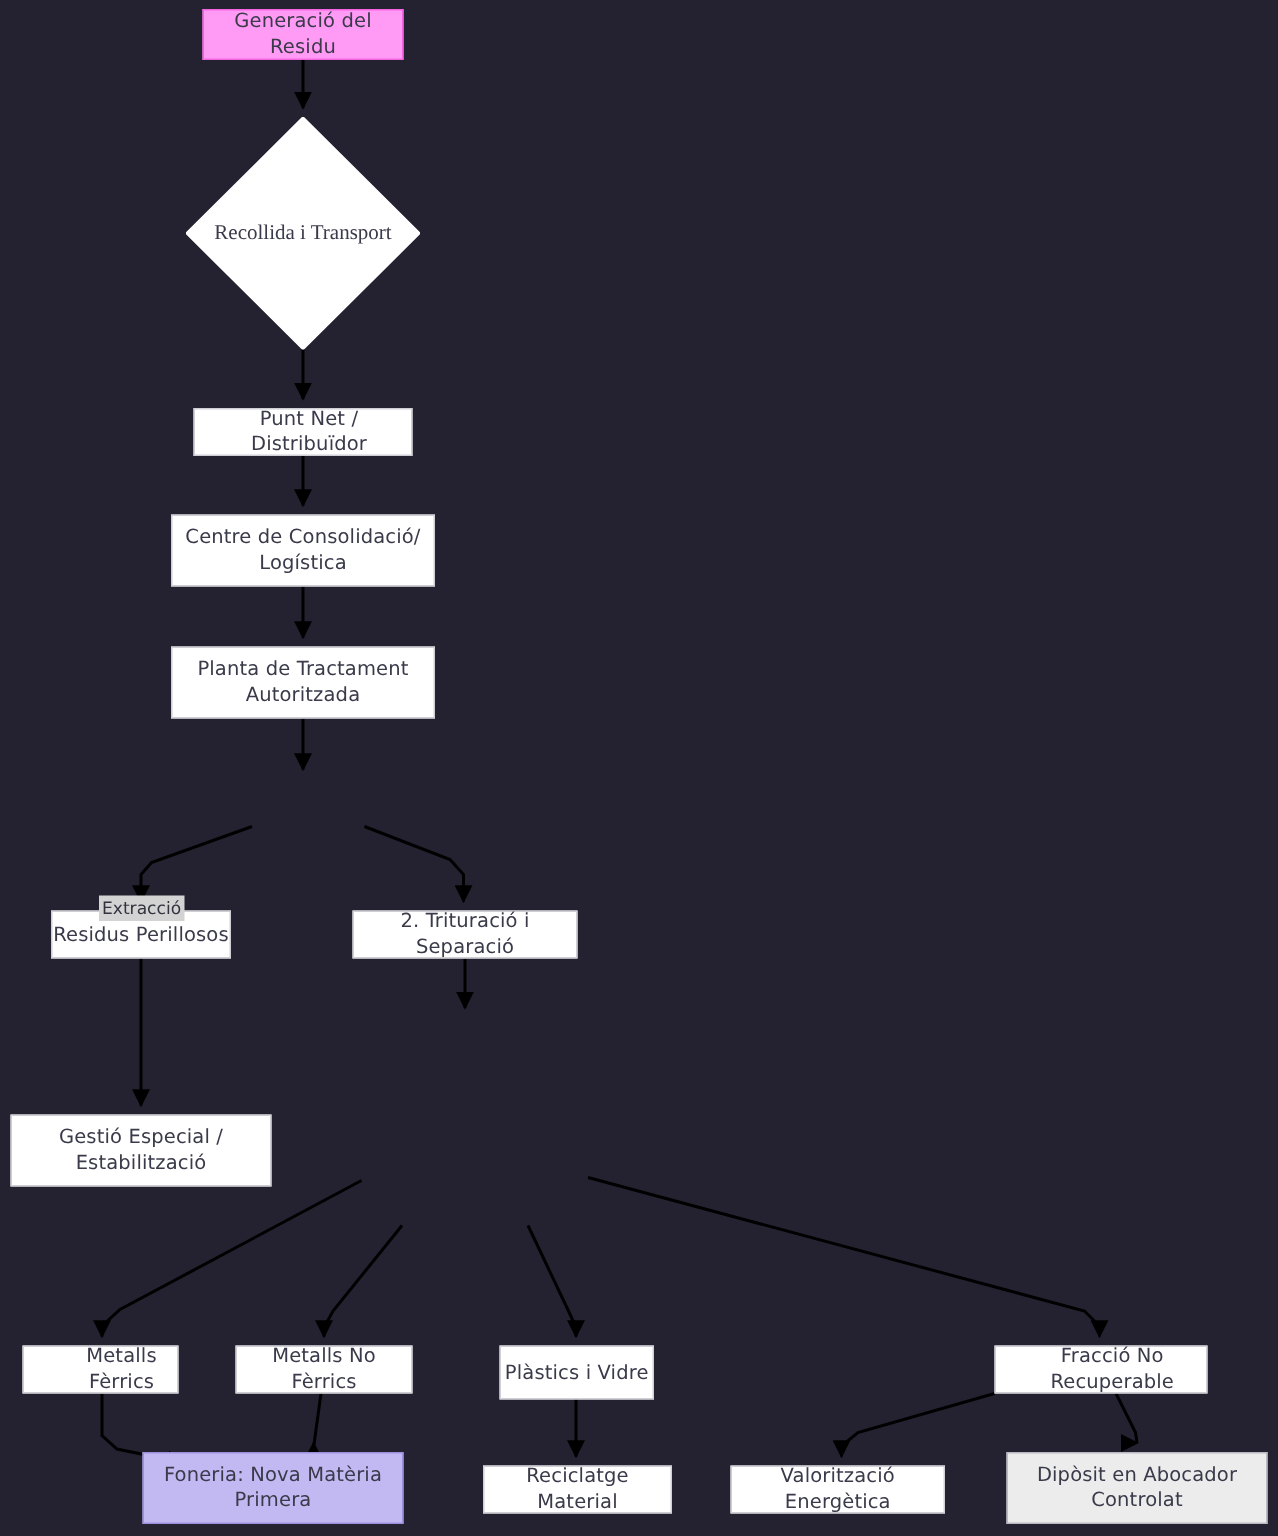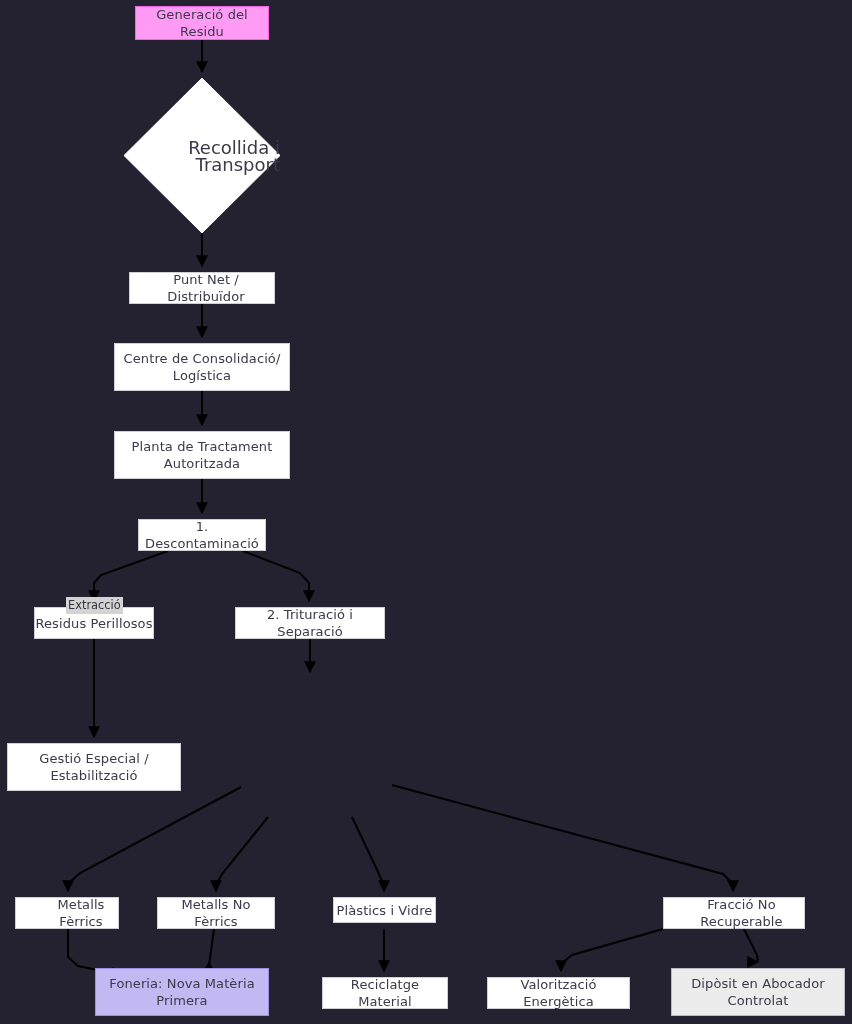--- a/index.html
+++ b/index.html
@@ -57,24 +57,25 @@
   .node-diamond .dia-shape {
     position: absolute;
     left: 0; top: 0;
     width: 100%;
     height: 100%;
   }
   .node-diamond .dia-label {
     position: relative;
     z-index: 2;
     color: #3a3a4a;
-    font-size: 18px;
+    font-size: 14px;
     line-height: 17px;
     text-align: right;
     white-space: pre-line;
+    font-family: Liberation Serif, serif;
   }
   .edge-label {
     position: absolute;
     background: #d3d3d3;
     color: #33333f;
     font-size: 11.4px;
     line-height: 15px;
     padding: 1px 2px;
     box-sizing: border-box;
     white-space: nowrap;
@@ -123,35 +124,34 @@
   </div>
 
   <div class="node-box" style="left:129px;top:272px;width:146px;height:32px;padding-left:8px;">Punt Net / Distribuïdor</div>
 
   <div class="node-box" style="left:114px;top:343px;width:176px;height:48px;">Centre de Consolidació/
 Logística</div>
 
   <div class="node-box" style="left:114px;top:431px;width:176px;height:48px;">Planta de Tractament
 Autoritzada</div>
 
-  <div class="node-box" style="left:138px;top:519px;width:128px;height:32px;">1. Descontaminació</div>
 
   <div class="node-box" style="left:34px;top:607px;width:120px;height:32px;">Residus Perillosos</div>
 
   <div class="node-box" style="left:235px;top:607px;width:150px;height:32px;">2. Trituració i Separació</div>
 
   <div class="node-box" style="left:7px;top:743px;width:174px;height:48px;">Gestió Especial /
 Estabilització</div>
 
 
   <div class="node-box" style="left:15px;top:897px;width:104px;height:32px;padding-left:28px;">Metalls Fèrrics</div>
 
   <div class="node-box" style="left:157px;top:897px;width:118px;height:32px;">Metalls No Fèrrics</div>
 
-  <div class="node-box" style="left:333px;top:897px;width:103px;height:26px;">Plàstics i Vidre</div>
+  <div class="node-box" style="left:333px;top:897px;width:103px;height:36px;">Plàstics i Vidre</div>
 
   <div class="node-box" style="left:663px;top:897px;width:142px;height:32px;padding-left:15px;">Fracció No Recuperable</div>
 
   <div class="node-box purple" style="left:95px;top:968px;width:174px;height:48px;">Foneria: Nova Matèria
 Primera</div>
 
   <div class="node-box" style="left:322px;top:977px;width:126px;height:32px;">Reciclatge Material</div>
 
   <div class="node-box" style="left:487px;top:977px;width:143px;height:32px;">Valorització Energètica</div>
 

